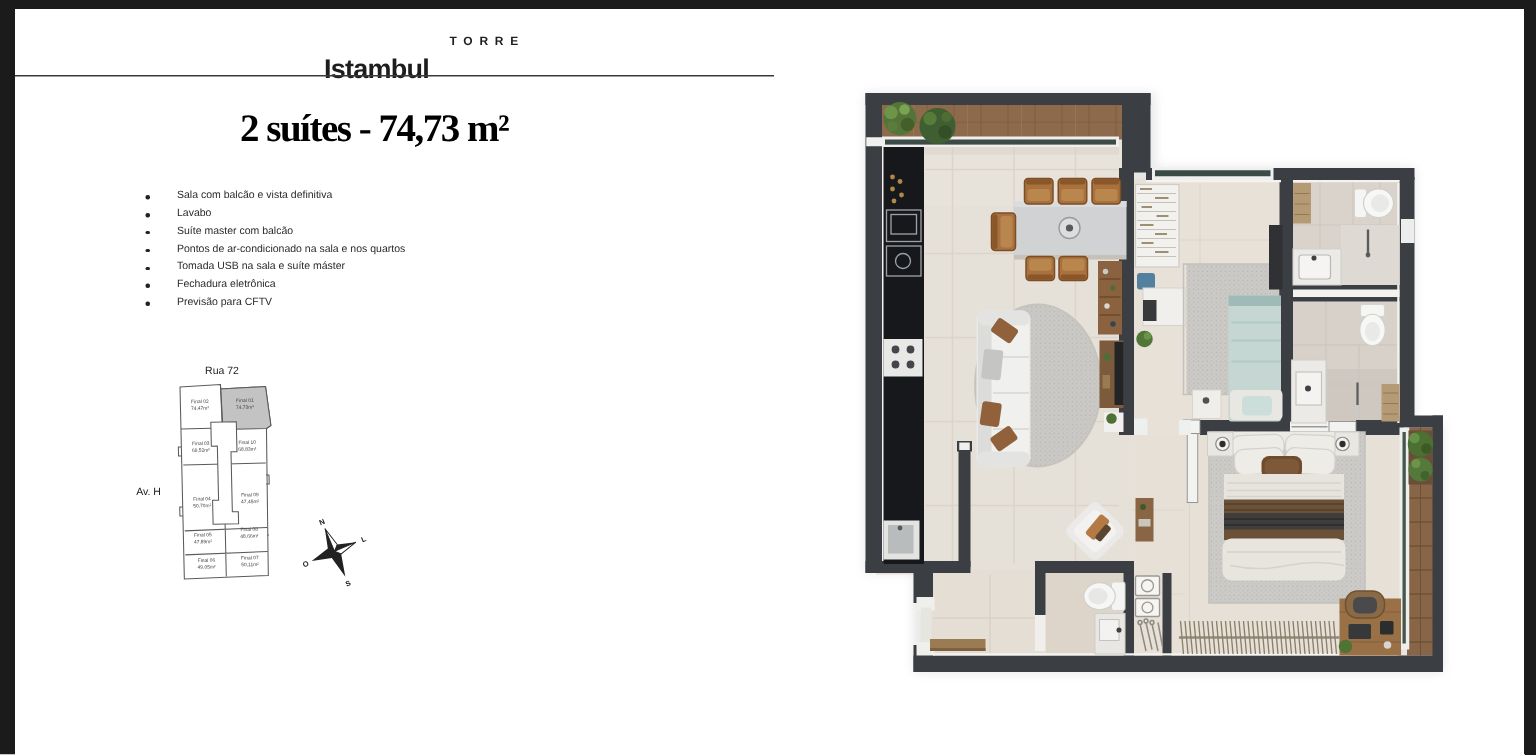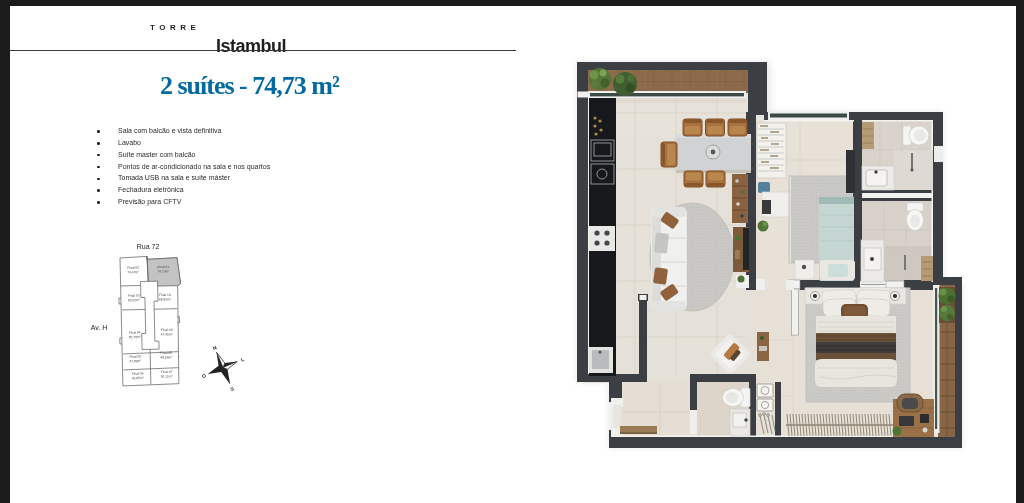--- a/index.html
+++ b/index.html
@@ -2,24 +2,24 @@
 <html><head>
 <meta charset="utf-8">
 <style>
   html,body{margin:0;padding:0;}
   body{width:1024px;height:503px;overflow:hidden;background:#ffffff;font-family:"Liberation Sans",sans-serif;}
   .page{position:relative;width:1024px;height:503px;background:#ffffff;}
   .abs{position:absolute;}
   .bartop{left:0;top:0;width:1024px;height:6px;background:#1b1b1b;}
   .barleft{left:0;top:0;width:10px;height:503px;background:#1b1b1b;}
   .barright{left:1016px;top:0;width:8px;height:503px;background:#1b1b1b;}
-  .torre{left:150px;top:23px;width:200px;text-align:left;font-size:8px;font-weight:bold;letter-spacing:4.5px;color:#1e1e1e;}
+  .torre{left:150px;top:23px;width:200px;text-align:right;font-size:8px;font-weight:bold;letter-spacing:4.5px;color:#1e1e1e;}
   .istambul{left:151px;top:36px;width:200px;text-align:center;font-family:Liberation Sans, sans-serif;font-size:18px;letter-spacing:-0.5px;font-weight:bold;color:#1d1d1d;}
   .hline{left:10px;top:50px;width:506px;height:1px;background:#3a3a3a;}
-  .head1{left:160px;top:71px;font-family:"Liberation Serif",serif;font-size:26px;font-weight:bold;color:#0369a1;letter-spacing:-1px;}
+  .head1{left:160px;top:71px;font-family:"Liberation Serif",serif;font-size:26px;font-weight:bold;color:#000000;letter-spacing:-1px;}
   .feats{left:96px;top:127px;color:#2a2a2a;font-size:7px;}
   .feats .row{height:11.85px;position:relative;}
   .feats .b{position:absolute;left:1px;top:3.2px;width:2.6px;height:2.6px;border-radius:50%;background:#222;}
   .feats .t{position:absolute;left:22px;top:0px;white-space:nowrap;}
 </style>
 </head>
 <body>
 <div class="page">
 <div class="abs bartop"></div>
 <div class="abs barleft"></div>

